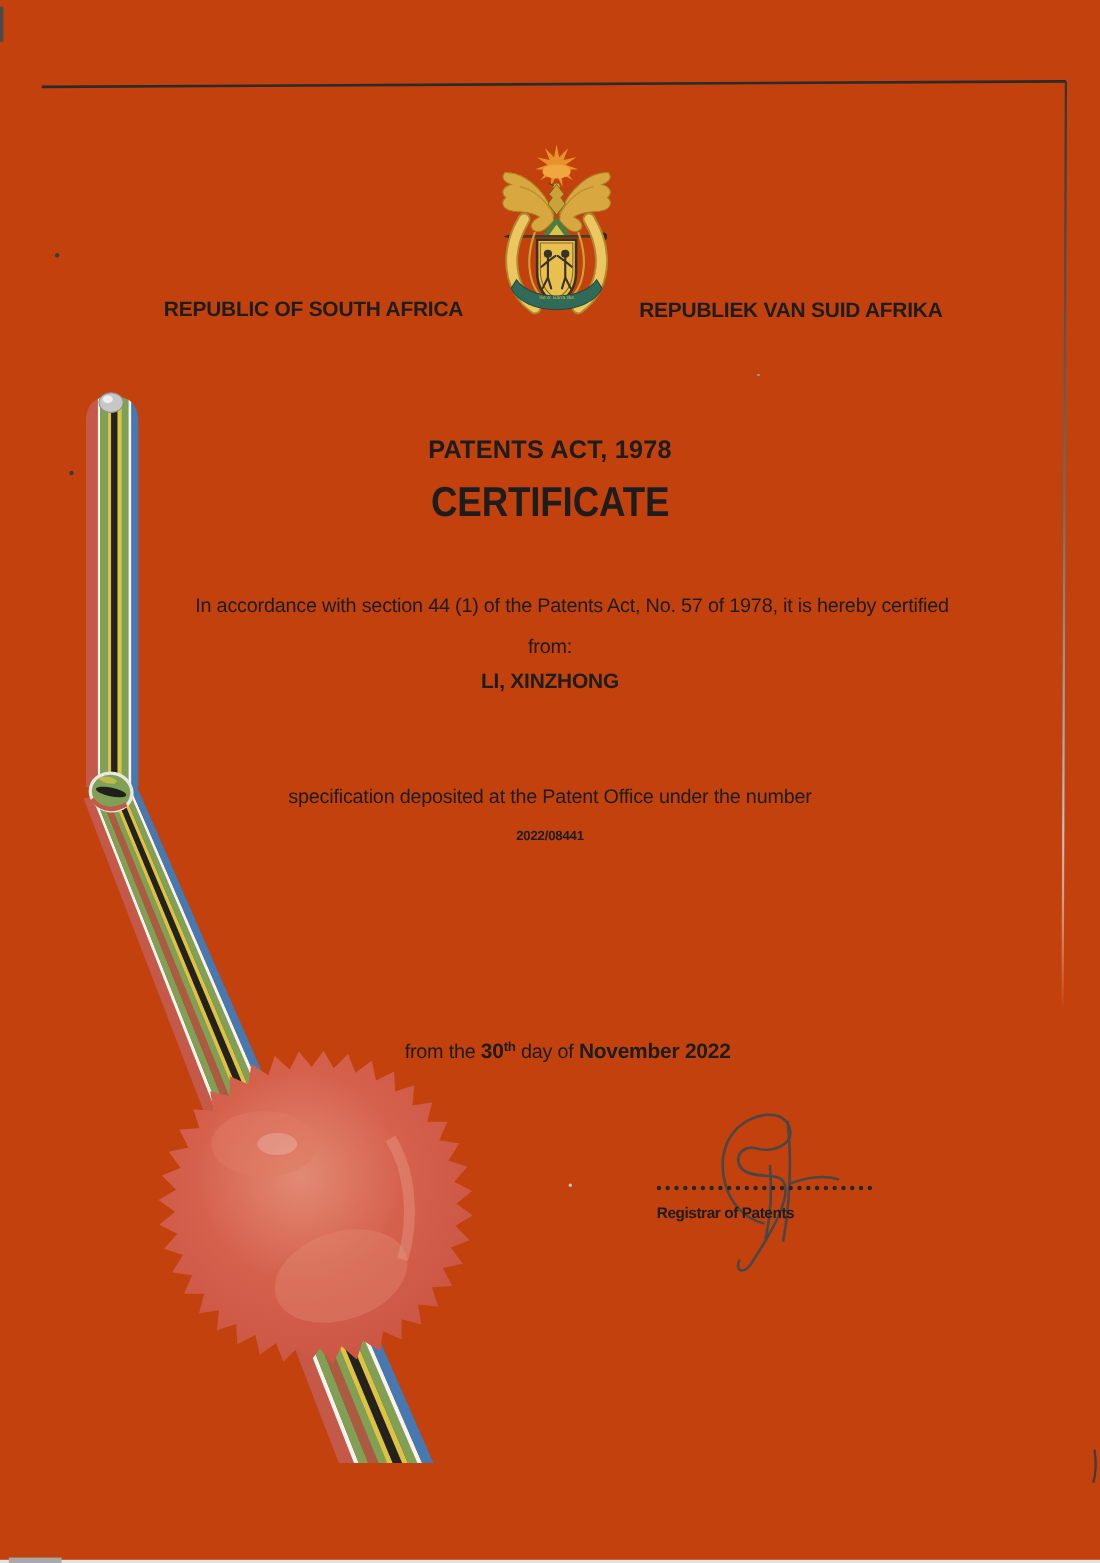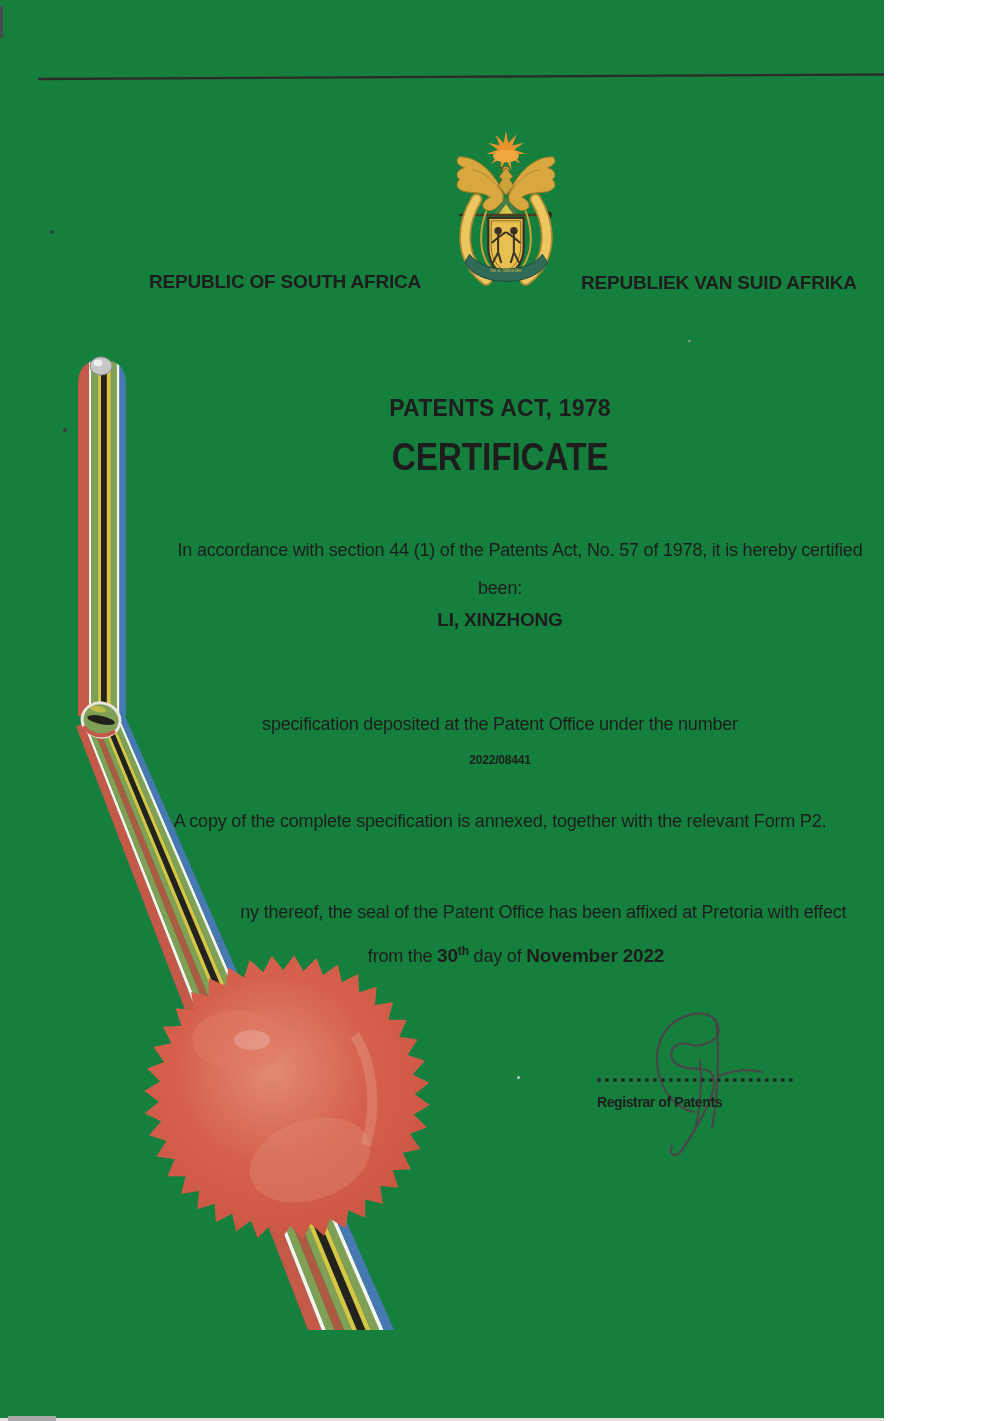--- a/index.html
+++ b/index.html
@@ -1,19 +1,19 @@
 <!DOCTYPE html>
 <html style="--ink: #1d1d1d; --seal: #d5604c; --sealD: #c65140; --sealL: #e28a74; --gold: #d9a73f; --goldL: #ecc761; --sun: #e8922d; --banner: #2f6b58; --chevron: #4a7d46; --shield: #e8c050;"><head>
 <meta charset="utf-8">
 <style>
   * { margin:0; padding:0; box-sizing:border-box; }
   html,body { background:#ffffff; }
   .scan {
-    position:relative; width:884px; height:1421px; overflow:hidden;
-    background:#15803d; color:var(--ink,#1d1d1d);
+    position:relative; width:1000px; height:1421px; overflow:hidden;
+    background:#c2410c; color:var(--ink,#1d1d1d);
     font-family:"Liberation Sans", sans-serif;
   }
   svg.layer { position:absolute; left:0; top:0; width:1000px; height:1421px; }
   .z0{z-index:0}.z2{z-index:2}.z3{z-index:3}
 
   .line { position:absolute; left:0; width:1000px; text-align:center;
           font-size:18px; letter-spacing:-0.2px; color:var(--ink); z-index:1; }
   .hdr  { position:absolute; text-align:center; font-weight:bold; font-size:19px;
           letter-spacing:-0.2px; z-index:1; }
   .hdr-left  { left:120px; top:271px; width:330px; }
@@ -119,31 +119,25 @@
 
   <div class="hdr hdr-left">REPUBLIC OF SOUTH AFRICA</div>
   <div class="hdr hdr-right">REPUBLIEK VAN SUID AFRIKA</div>
 
   <div class="line act">PATENTS ACT, 1978</div>
   <div class="line cert">
     <span class="cond">CERTIFICATE</span>
   </div>
 
   <div class="line intro1">In accordance with section 44 (1) of the Patents Act, No. 57 of 1978, it is hereby certified</div>
-  <div class="line intro2">been:</div>
+  <div class="line intro2">from:</div>
   <div class="line patentee">LI, XINZHONG</div>
   <div class="line grant2">specification deposited at the Patent Office under the number</div>
   <div class="line patnum">2022/08441</div>
-  <div class="line annex">A copy of the complete specification is annexed, together with the relevant Form P2.</div>
-
-  <div class="line testimony">
-    <span>In</span>
-    <span class="gap"></span>
-    <span>ny thereof, the seal of the Patent Office has been affixed at Pretoria with effect</span>
-  </div>
+
 
   <div class="line dateline">
     <span>from the</span>
     <b>30</b><span class="sup">th</span>
     <span>day of</span>
     <b>November 2022</b>
   </div>
 
   <svg class="layer z2">
     <defs>

